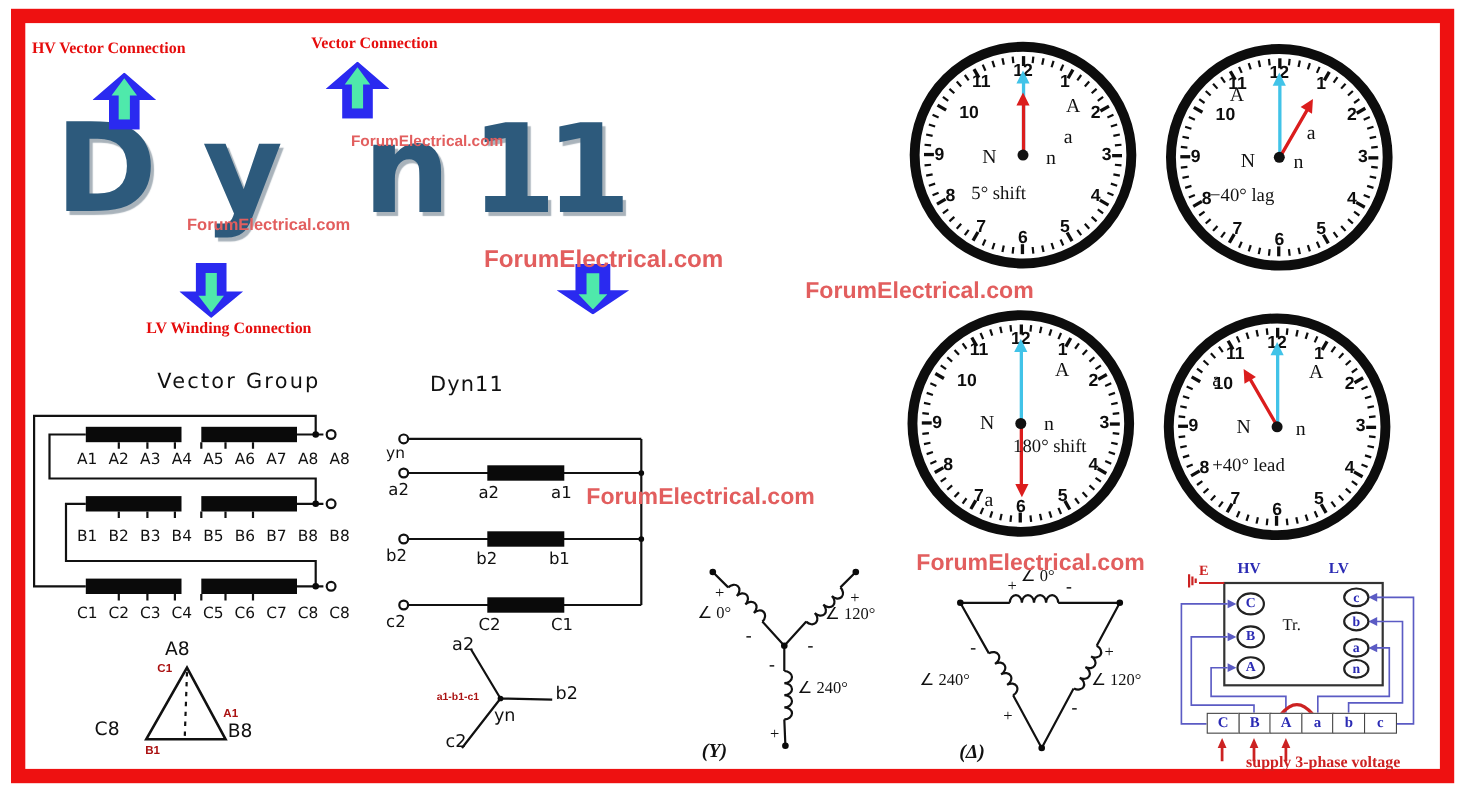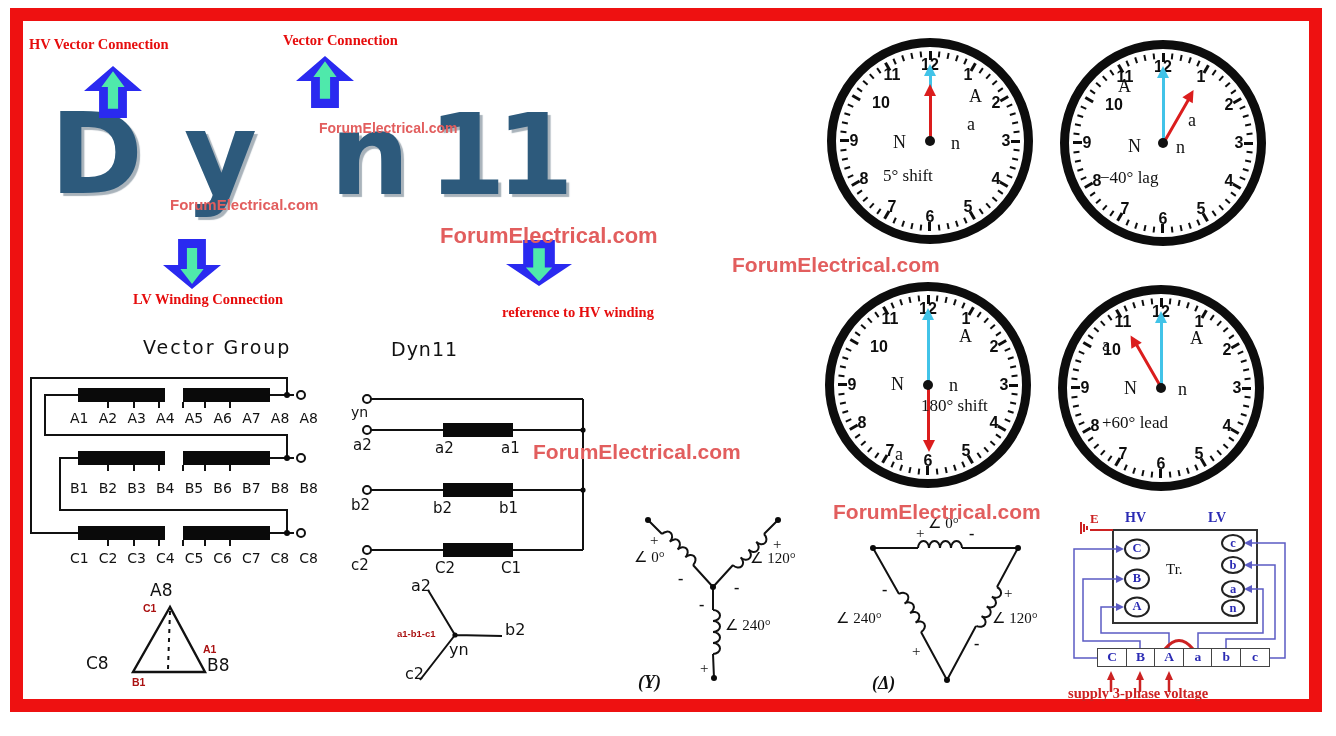--- a/index.html
+++ b/index.html
@@ -78,21 +78,20 @@
 </style>
 </head>
 <body>
 
 <div id="stage">
   <div class="frame"></div>
 
   <div class="heading" style="left:29px;top:36px">HV Vector Connection</div>
   <div class="heading" style="left:283px;top:32px">Vector Connection</div>
   <div class="heading" style="left:133px;top:291px">LV Winding Connection</div>
-  <div class="heading ctr" style="left:420px;top:304px;width:316px">reference to HV winding</div>
 
   <div class="arrow up" style="left:84px;top:66px;width:58px;height:52px">
     <i class="outer"></i>
       <i class="inner"></i>
     </div>
   <div class="arrow up" style="left:296px;top:56px;width:58px;height:52px">
     <i class="outer"></i>
       <i class="inner"></i>
     </div>
   <div class="arrow down" style="left:163px;top:239px;width:58px;height:50px">
@@ -457,21 +456,21 @@
         <span class="cnum">9</span>
         <span class="cnum">10</span>
         <span class="cnum">11</span>
       </div>
     <div class="hand hand-A"></div>
     <div class="hand hand-a"></div>
     <span class="clbl lbl-A">A</span>
     <span class="clbl lbl-a">a</span>
     <span class="clbl lbl-N">N</span>
     <span class="clbl lbl-n">n</span>
-    <div class="caption">+60° lead</div>
+    <div class="caption">+40° lead</div>
     <div class="cdot"></div>
   </div>
 
   <div class="schem" id="vg" style="left:28px;top:336px;width:292px;height:256px">
     <svg width="292" height="256" viewBox="0 0 292 256">
       <g stroke="#111" stroke-width="2" fill="none">
         <path d="M259,59 V42 H3 V197 H50"></path>
         <path d="M259,122 V99 H17 V59 H50"></path>
         <path d="M259,197 V174 H32 V122 H50"></path>
         <path d="M242,59 H266"></path>
@@ -702,15 +701,15 @@
     <div class="blulbl" style="left:157px;top:76px;width:16px;text-align:center;font-size:12.5px">a</div>
     <div class="blulbl" style="left:157px;top:95px;width:16px;text-align:center;font-size:12.5px">n</div>
     <div class="strip">
         <span class="cell">C</span>
         <span class="cell">B</span>
         <span class="cell">A</span>
         <span class="cell">a</span>
         <span class="cell">b</span>
         <span class="cell">c</span>
       </div>
-    <div class="redsup" style="left:0;top:179px;width:205px;text-align:left;font-size:14.5px">supply 3-phase voltage</div>
+    <div class="redsup" style="left:0;top:179px;width:205px;text-align:right;font-size:14.5px">supply 3-phase voltage</div>
   </div>
 </div>
 
 </body></html>

